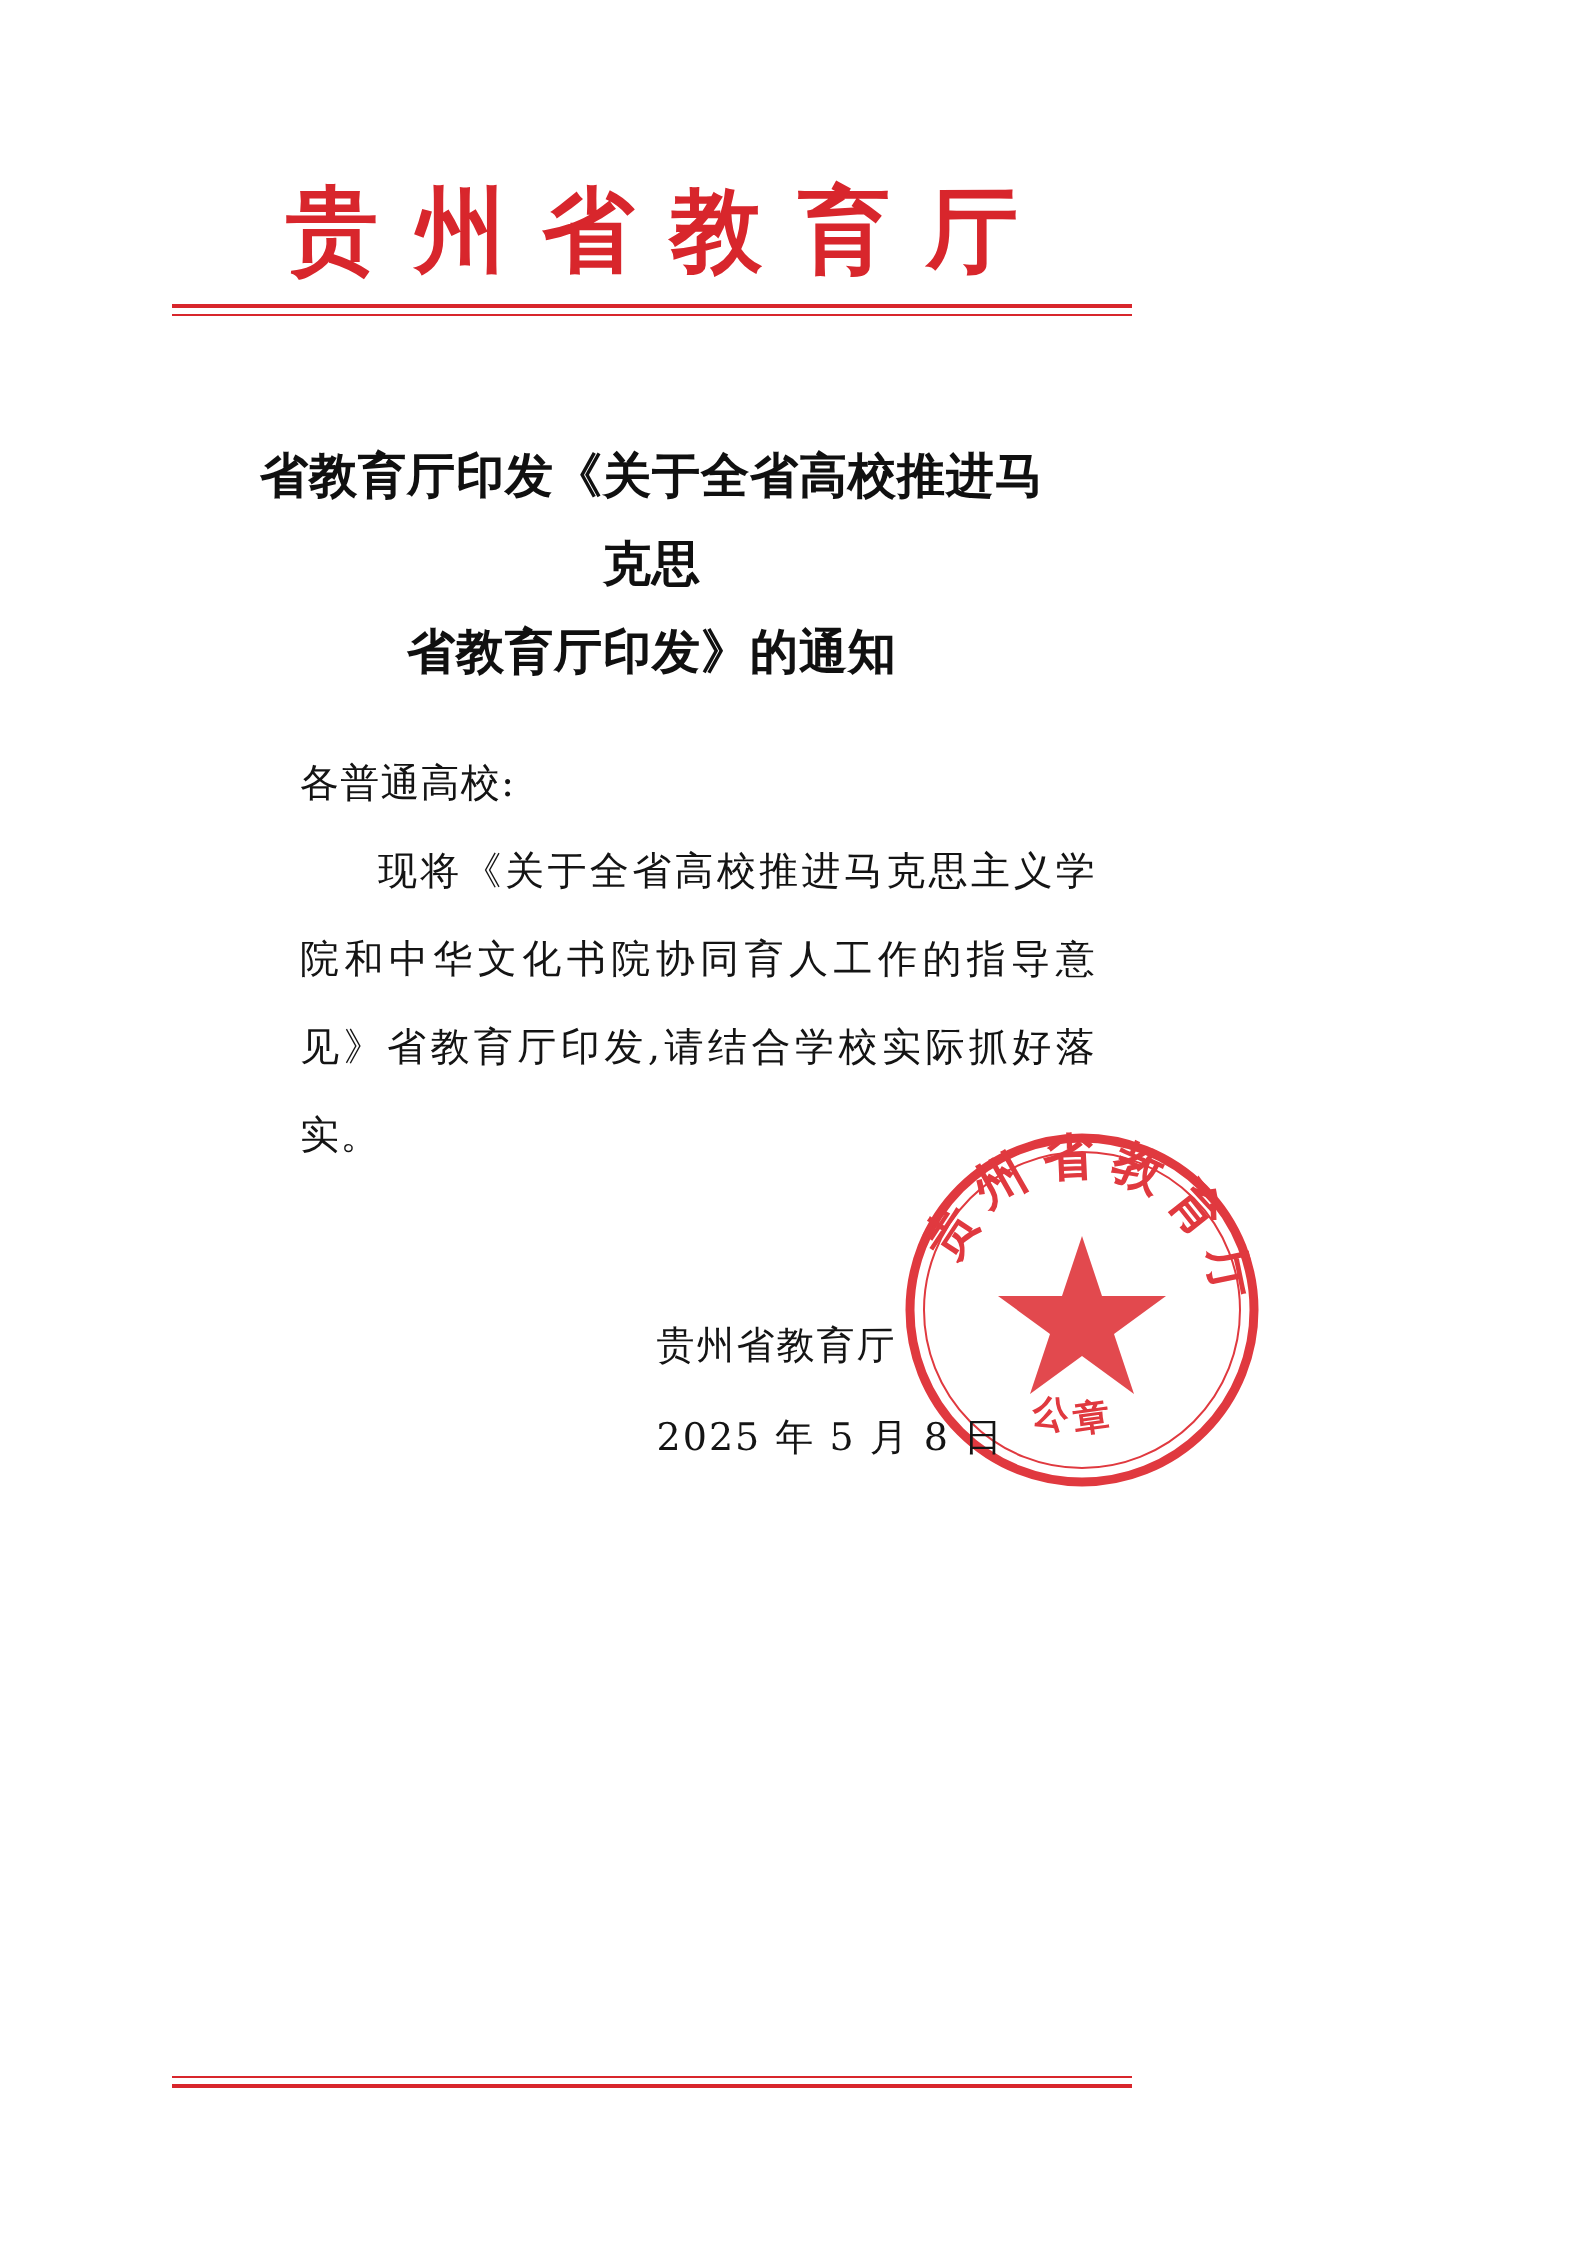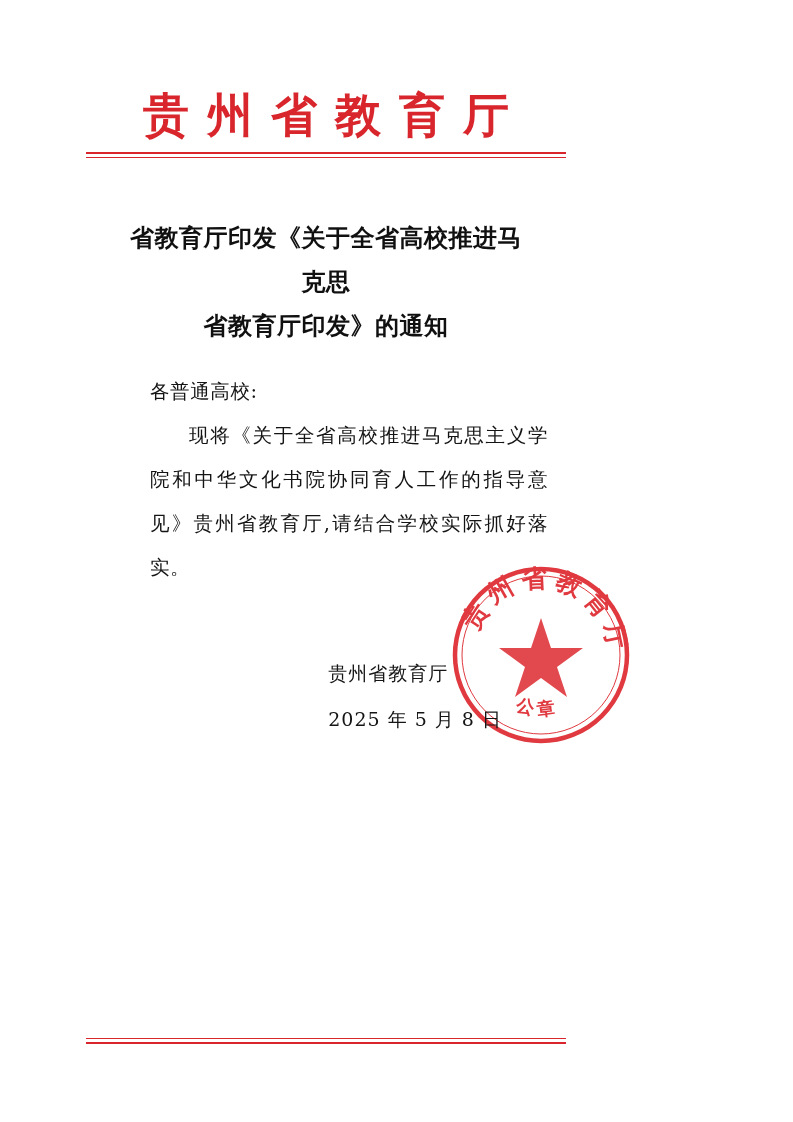--- a/index.html
+++ b/index.html
@@ -133,21 +133,21 @@
     <div class="rule-thin"></div>
   </div>
 
   <div class="doc-title">
     <span class="line">省教育厅印发《关于全省高校推进马克思</span>
     <span class="line">省教育厅印发》的通知</span>
   </div>
 
   <div class="body-block">
     <span class="salutation">各普通高校:</span>
-    <span class="para">现将《关于全省高校推进马克思主义学院和中华文化书院协同育人工作的指导意见》贵州省教育厅,请结合学校实际抓好落实。</span>
+    <span class="para">现将《关于全省高校推进马克思主义学院和中华文化书院协同育人工作的指导意见》省教育厅印发,请结合学校实际抓好落实。</span>
   </div>
 
   <div class="seal">
     <svg width="186" height="186" viewBox="0 0 186 186" aria-hidden="true">
       <circle cx="93" cy="93" r="86" fill="none" stroke="#e0393f" stroke-width="4.5"></circle>
       <circle cx="93" cy="93" r="79" fill="none" stroke="#e0393f" stroke-width="1"></circle>
       <polygon points="93,56 103,86 135,86 109,105 119,135 93,116 67,135 77,105 51,86 83,86" fill="#e0393f" opacity="0.92"></polygon>
       <defs>
         <path id="sealArcTop" d="M 25 93 A 68 68 0 0 1 161 93"></path>
         <path id="sealArcBottom" d="M 33 93 A 60 60 0 0 0 153 93"></path>

